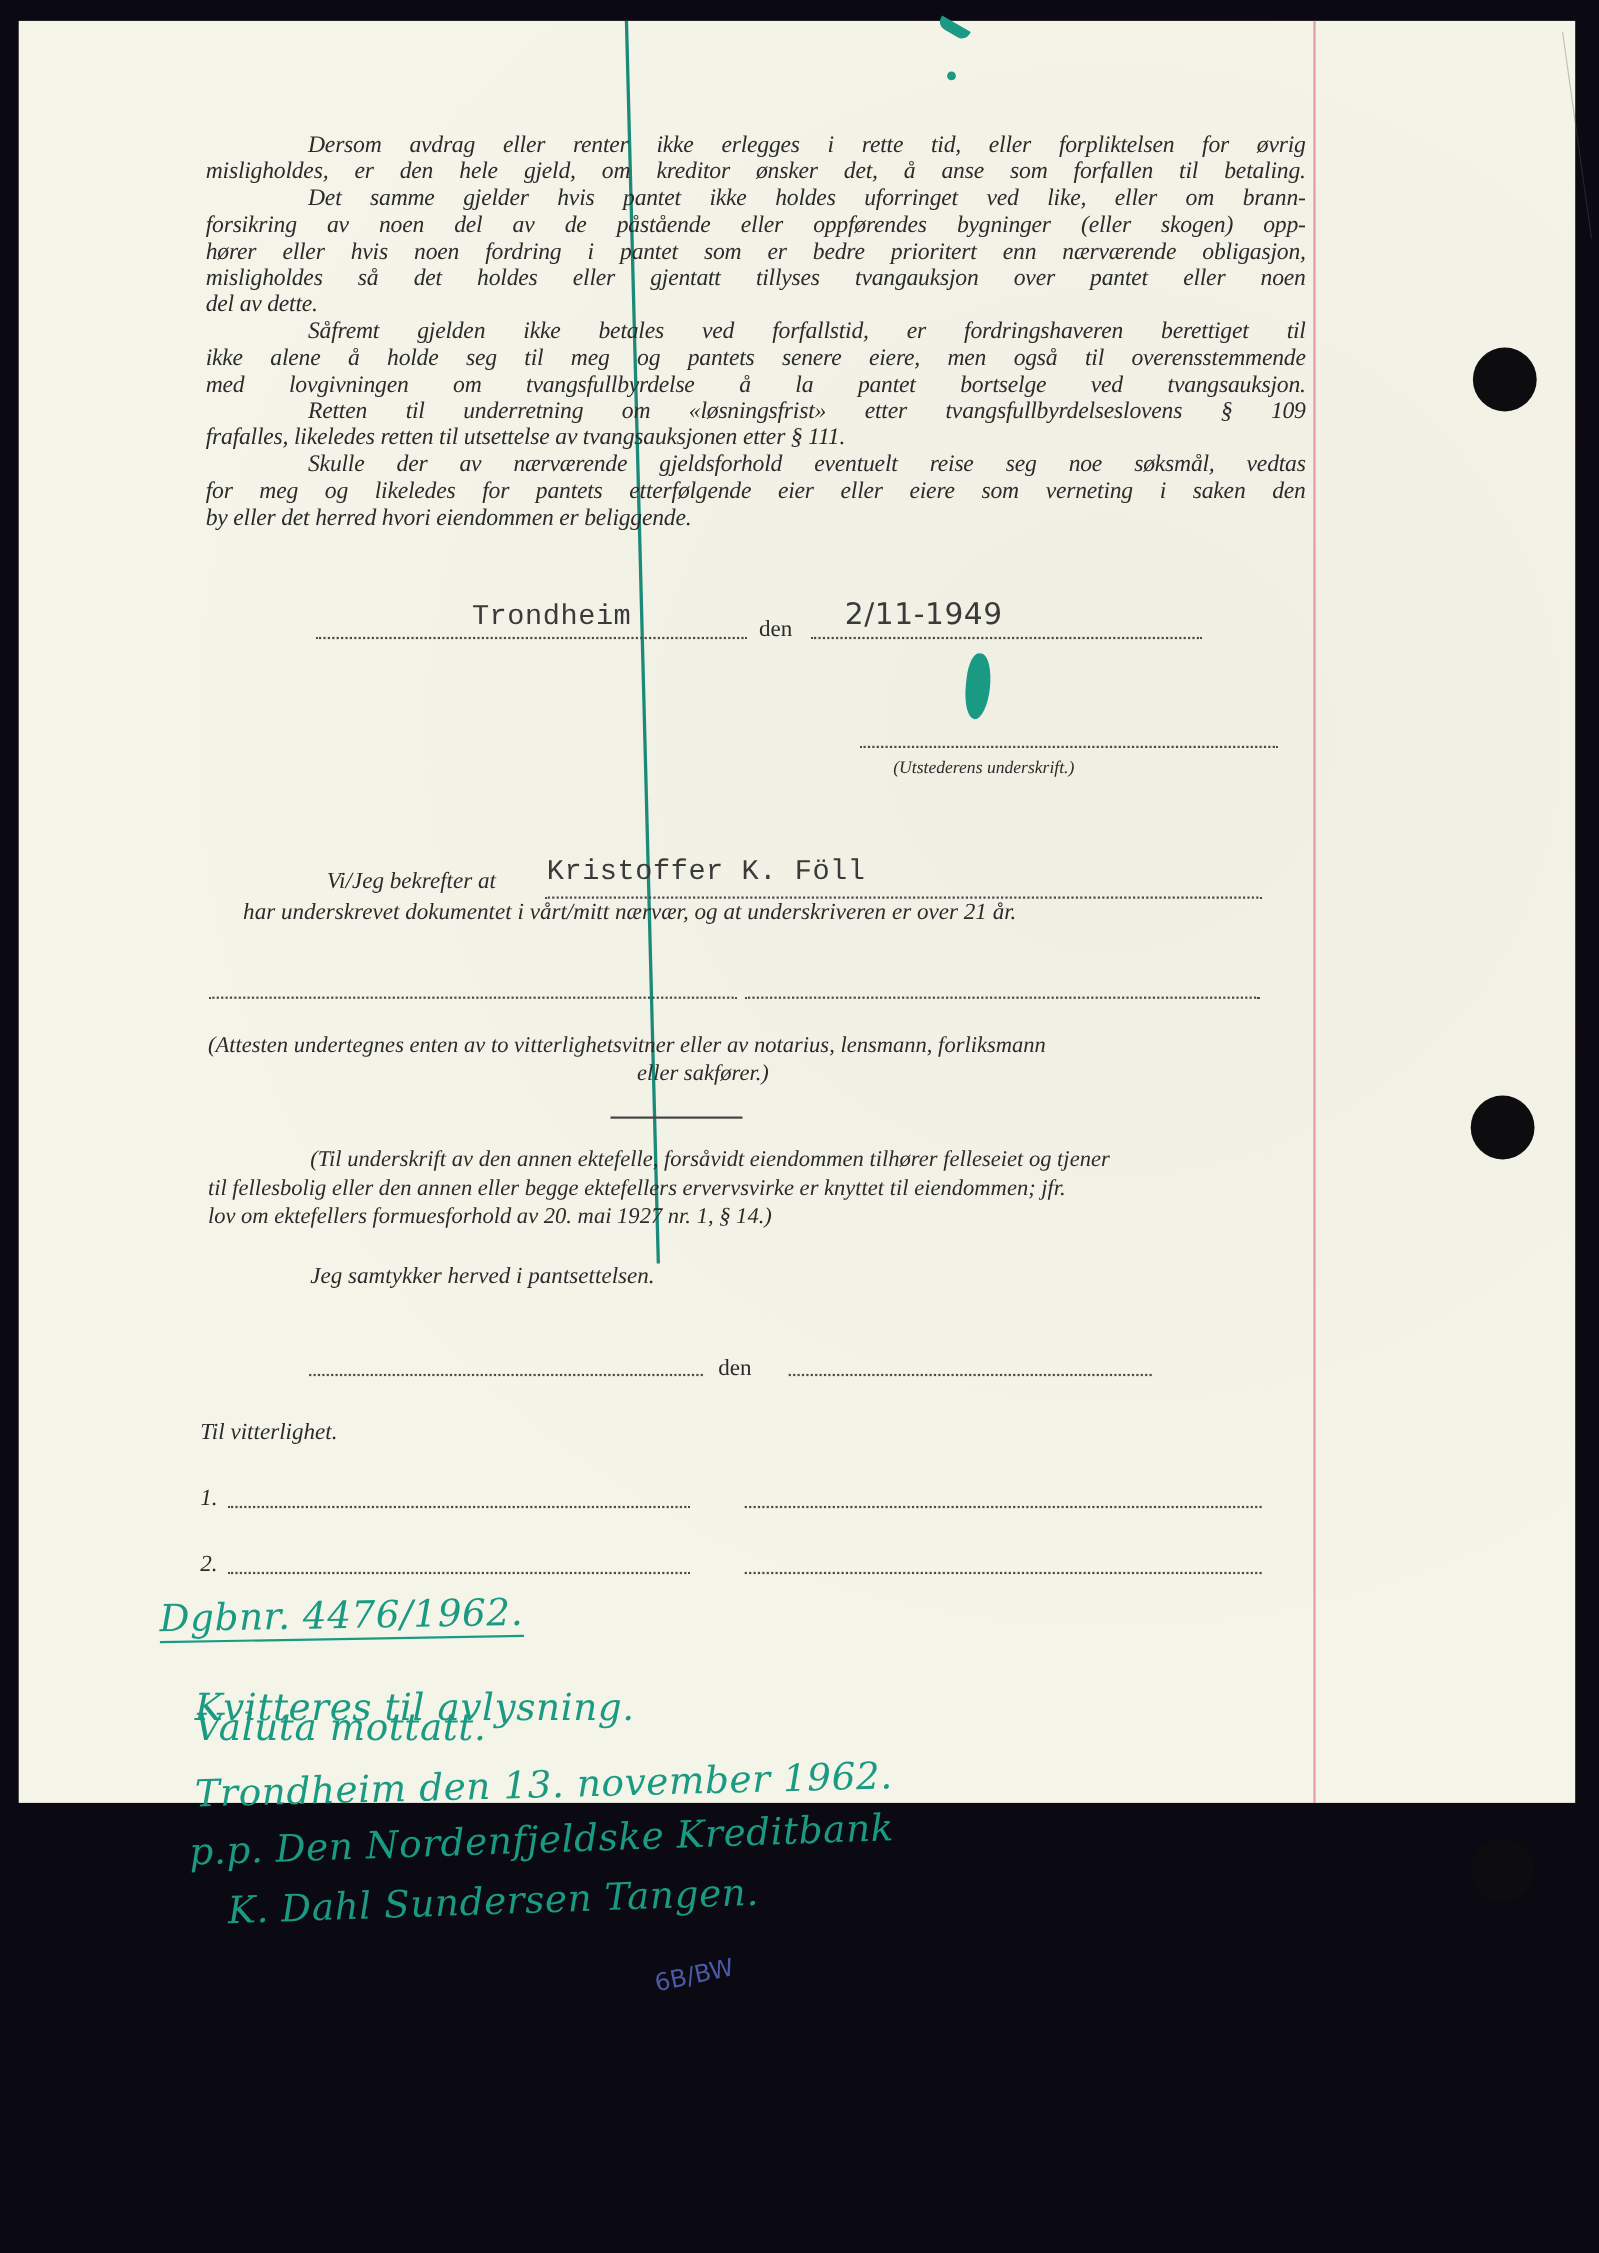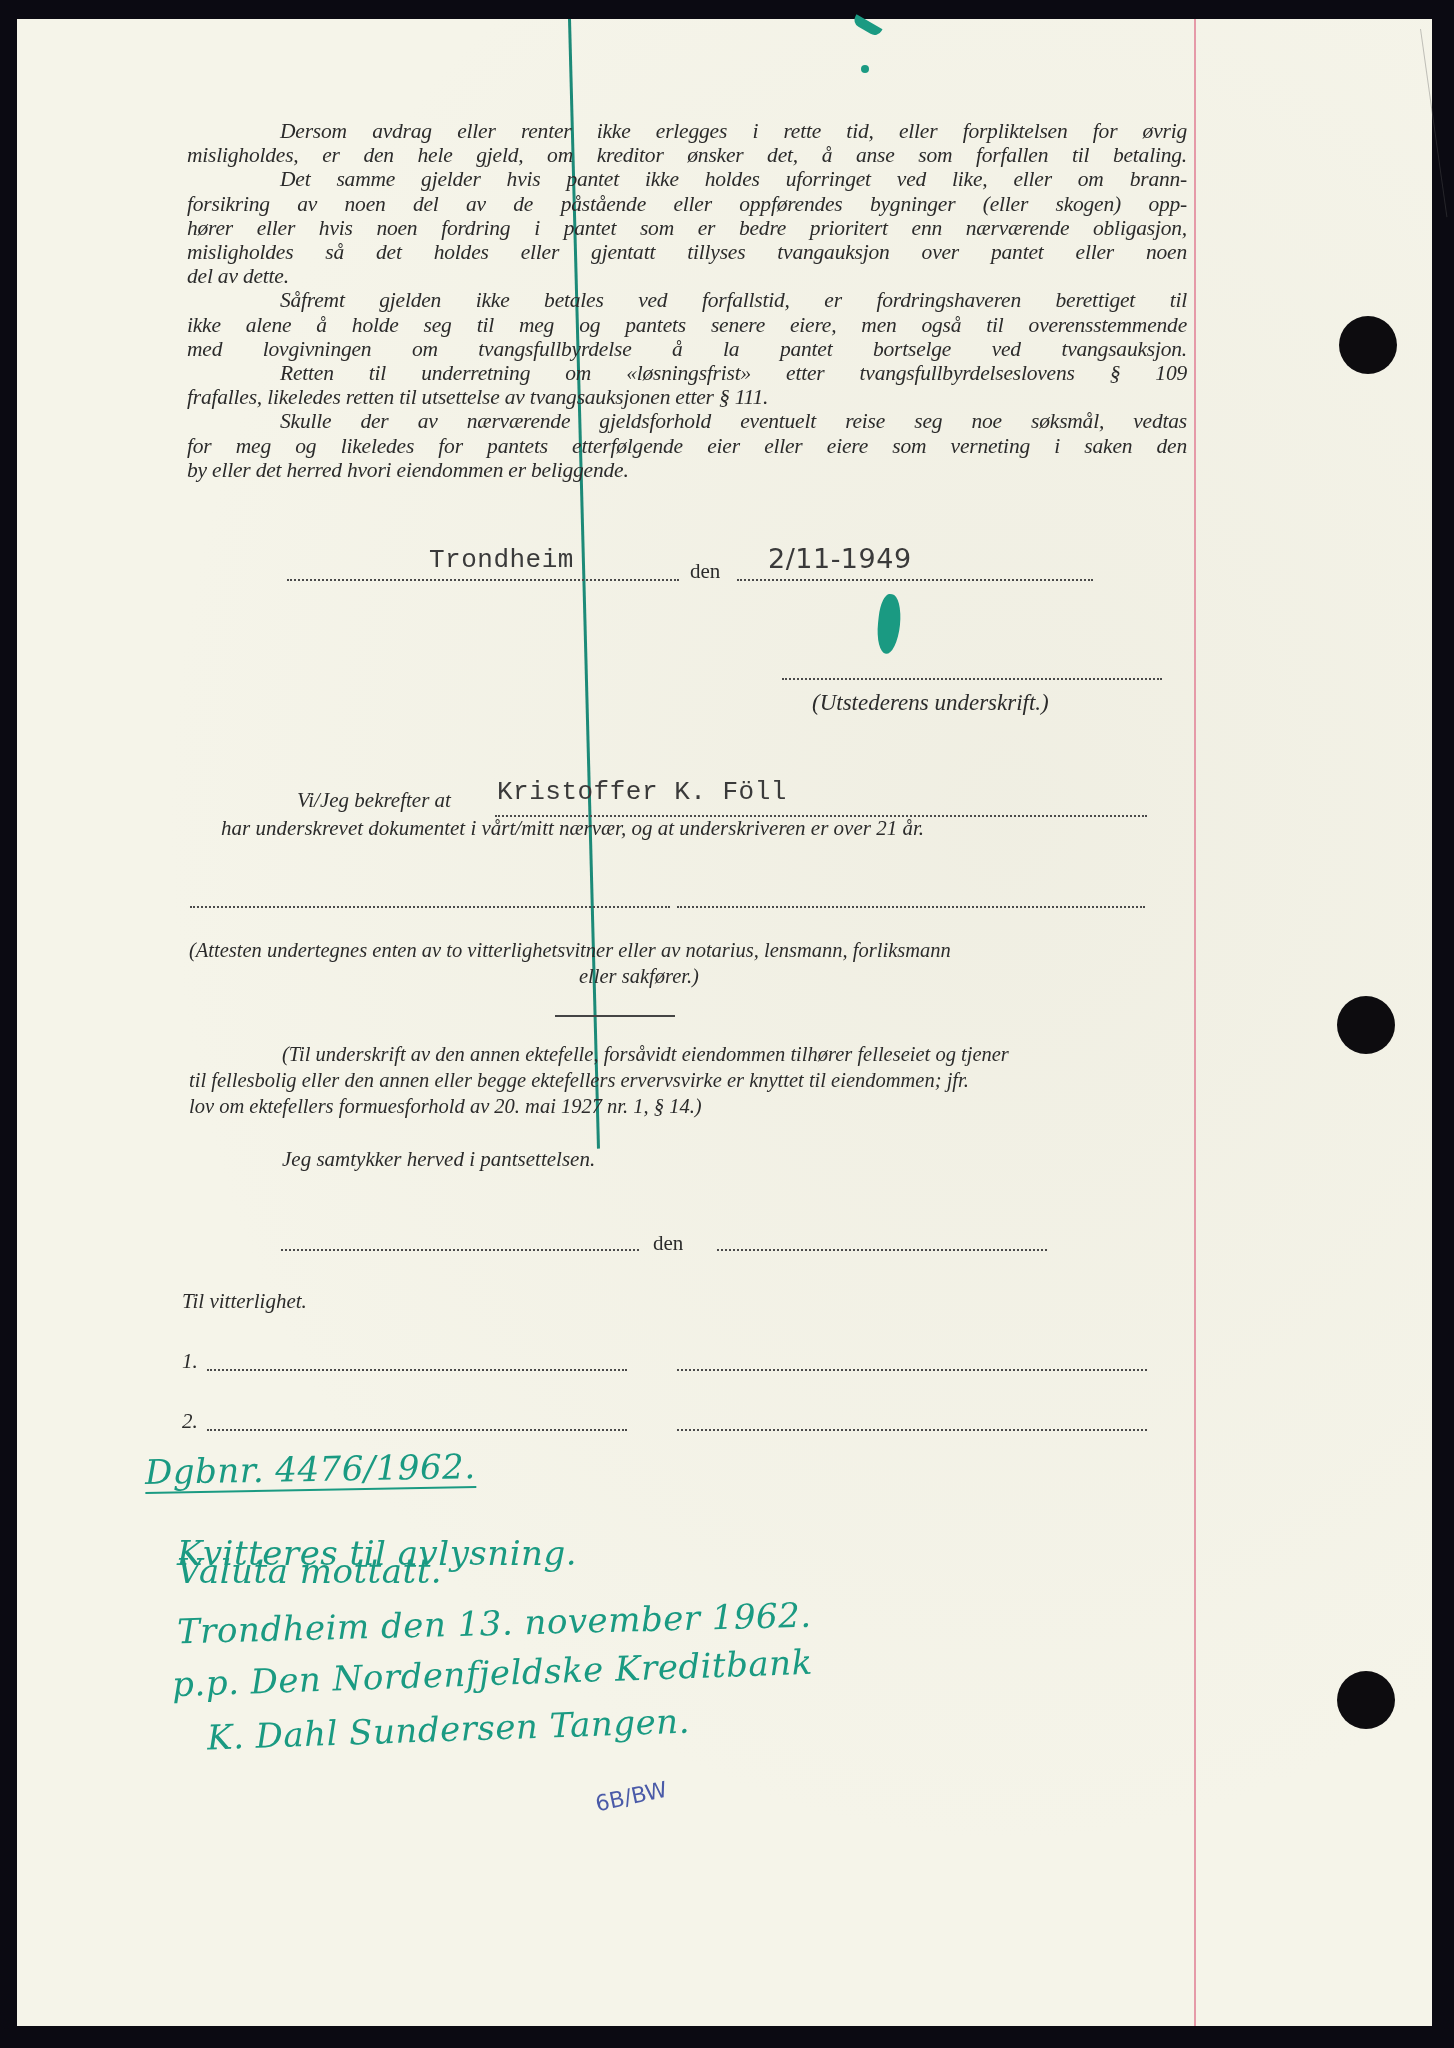--- a/index.html
+++ b/index.html
@@ -1,21 +1,21 @@
 <!DOCTYPE html>
 <html><head>
   <meta charset="utf-8">
   <style>
     html, body { margin: 0; padding: 0; }
     body {
       width: 1454px; height: 2048px; background: #0b0a12; position: relative; overflow: hidden;
       font-family: "Liberation Serif", "DejaVu Serif", serif;
     }
     .page {
-      position: absolute; left: 17px; top: 19px; width: 1415px; height: 2007px;
+      position: absolute; left: 17px; top: 19px; width: 1415px; height: 1620px;
       background: #f5f4e9;
       background-image: radial-gradient(ellipse at 70% 40%, rgba(230,228,214,0.35), rgba(245,244,233,0) 60%);
     }
     .margin-red {
       position: absolute; left: 1177px; top: 0; width: 2px; height: 100%;
       background: #e59aa8;
     }
     .teal-line {
       position: absolute; left: 551px; top: 0; width: 3px; height: 1130px;
       background: #1c8a78; transform-origin: top left; transform: rotate(-1.47deg);
@@ -93,21 +93,21 @@
   </div>
 
   <div class="typed" style="left:412px;top:526px;">Trondheim</div>
   <div class="dots" style="left:270px;top:560px;width:392px;"></div>
   <div class="small-label" style="left:673px;top:540px;font-style:normal;">den</div>
   <div class="typed" style="left:751px;top:524px;font-family:'DejaVu Sans',sans-serif;font-size:27px;">2/11-1949</div>
   <div class="dots" style="left:720px;top:560px;width:356px;"></div>
 
   <div class="ink-blot" style="left:861px;top:575px;width:22px;height:60px;border-radius:40% 50% 50% 50%;transform:rotate(6deg);"></div>
   <div class="dots" style="left:765px;top:659px;width:380px;"></div>
-  <div class="small-label" style="left:795px;top:671px;font-size:23px;">(Utstederens underskrift.)</div>
+  <div class="small-label" style="left:795px;top:671px;font-size:16px;">(Utstederens underskrift.)</div>
 
   <div class="small-label" style="left:280px;top:769px;">Vi/Jeg bekrefter at</div>
   <div class="typed" style="left:480px;top:758px;">Kristoffer K. Föll</div>
   <div class="dots" style="left:478px;top:796px;width:652px;"></div>
   <div class="small-label" style="left:157px;top:797px;margin-left:47px;">har underskrevet dokumentet i vårt/mitt nærvær, og at underskriveren er over 21 år.</div>
 
   <div class="dots" style="left:173px;top:887px;width:480px;"></div>
   <div class="dots" style="left:660px;top:887px;width:468px;"></div>
 
   <div class="small-label" style="left:172px;top:920px;font-size:20.5px;">(Attesten undertegnes enten av to vitterlighetsvitner eller av notarius, lensmann, forliksmann</div>

